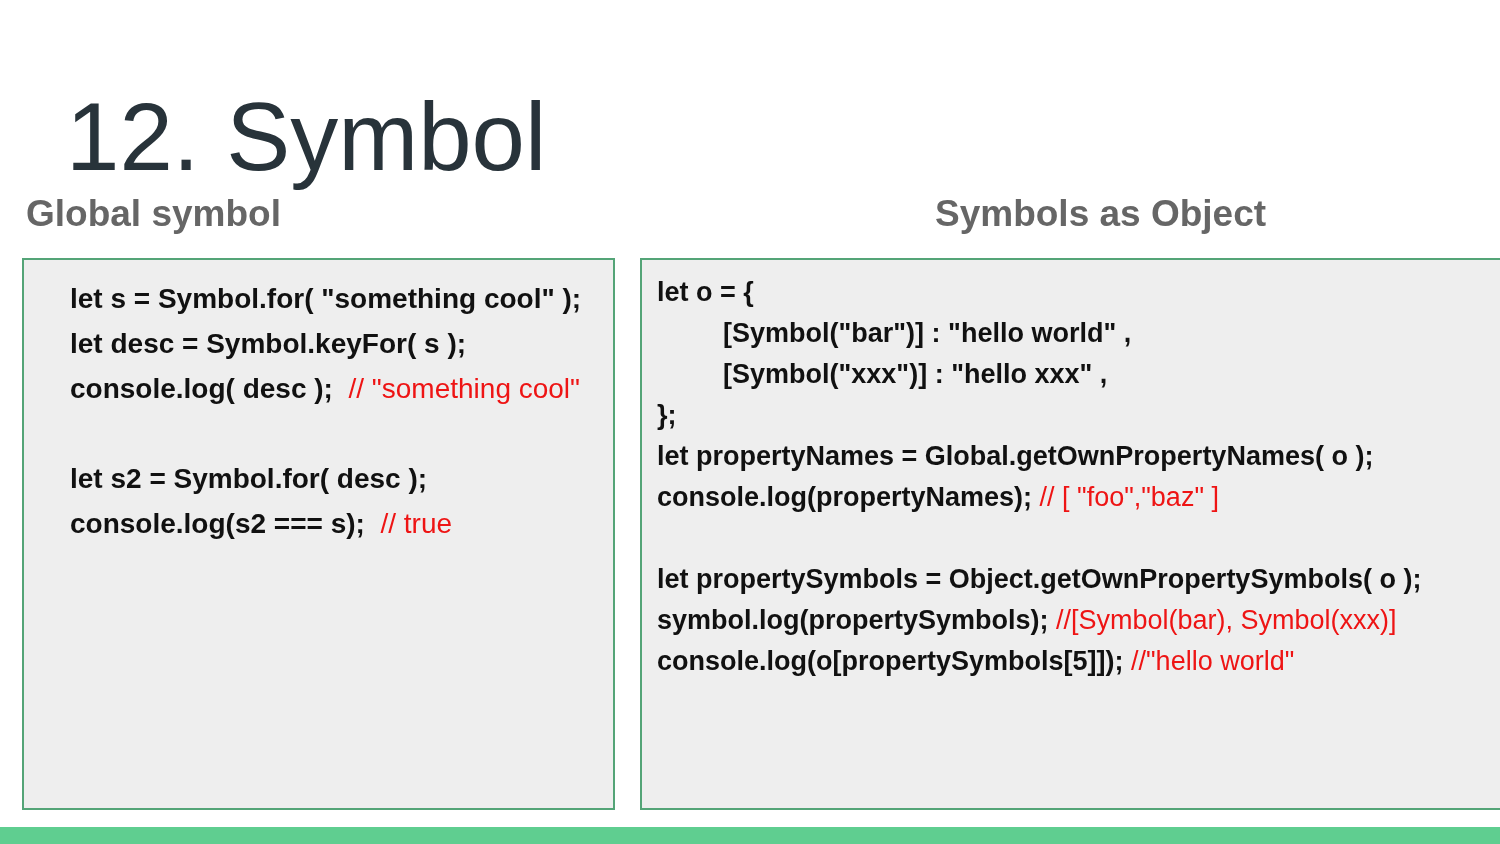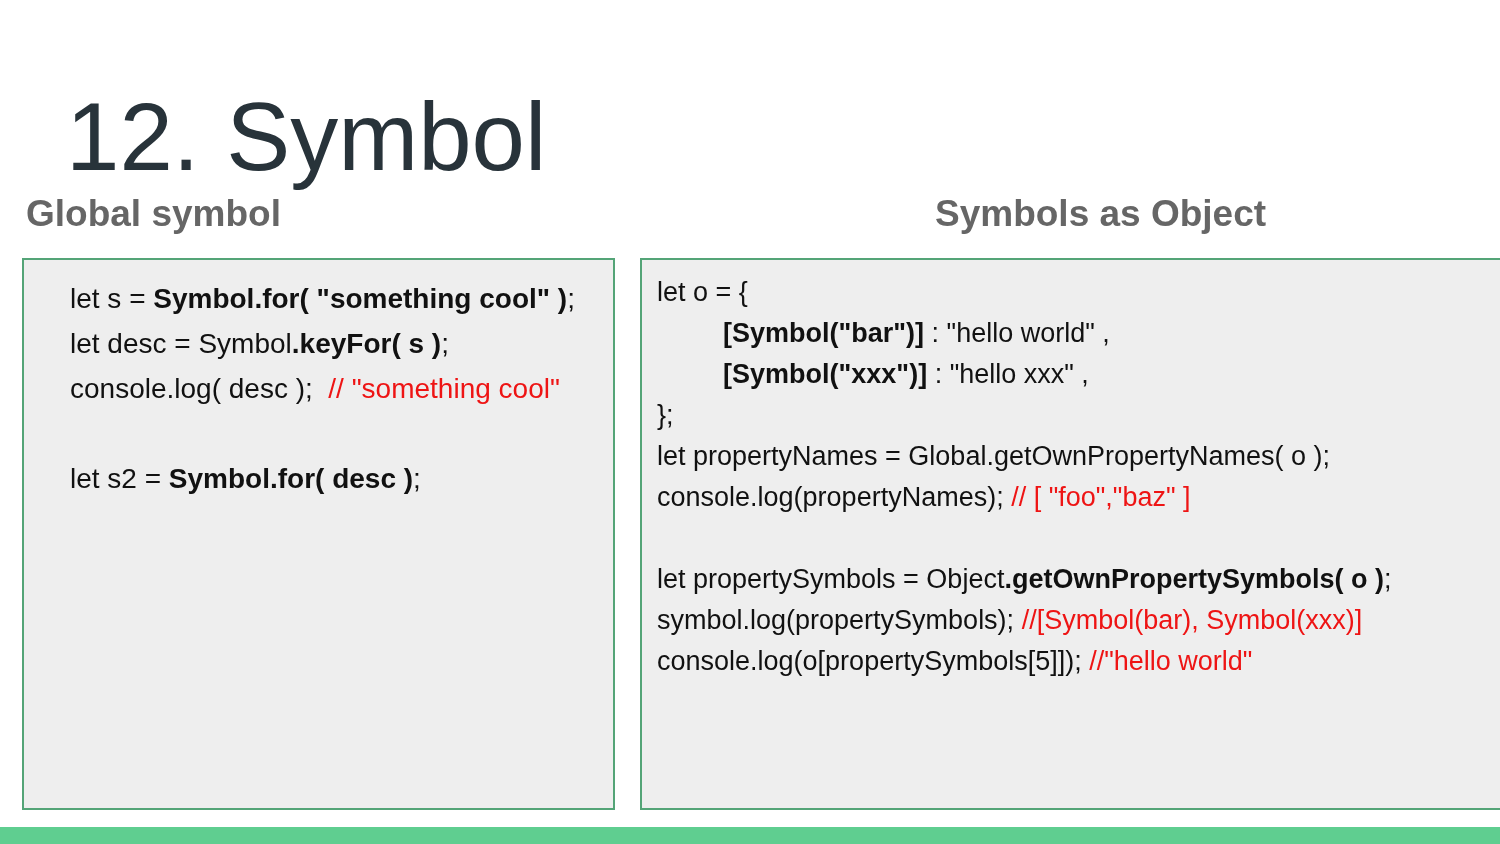--- a/index.html
+++ b/index.html
@@ -56,21 +56,21 @@
     line-height:45px;
   }
   #code-box-right{
     left:640px;width:958px;
     padding:12px 25px 0 15px;
     font-size:27px;
     line-height:41px;
   }
   .code-line{white-space:pre;}
   .code-line.indent{padding-left:66px;}
-  .seg-normal{font-weight:400;text-align:center;}
+  .seg-normal{font-weight:700;text-align:center;}
   .seg-bold{font-weight:700;}
   .seg-comment{color:var(--comment-red);font-weight:400;}
 
   .footer-bar{
     position:absolute;
     left:0;bottom:0;
     width:1500px;height:17px;
     background:var(--footer-bar);
   }
 </style>
@@ -84,20 +84,21 @@
   <h2 class="section-heading" id="heading-left">Global symbol</h2>
 
   <h2 class="section-heading" id="heading-right">Symbols as Object</h2>
 
   <div class="code-box" id="code-box-left">
       <div class="code-line"><span class="seg-normal">let s = </span><span class="seg-bold">Symbol.for( "something cool" )</span><span class="seg-normal">;</span></div>
       <div class="code-line"><span class="seg-normal">let desc = Symbol</span><span class="seg-bold">.keyFor( s )</span><span class="seg-normal">;</span></div>
       <div class="code-line"><span class="seg-normal">console.log( desc );  </span><span class="seg-comment">// "something cool"</span></div>
       <div class="code-line">&nbsp;</div>
       <div class="code-line"><span class="seg-normal">let s2 = </span><span class="seg-bold">Symbol.for( desc )</span><span class="seg-normal">;</span></div>
+      <div class="code-line"><span class="seg-normal">console.log(s2 === s);  </span><span class="seg-comment">// true</span></div>
     </div>
 
   <div class="code-box" id="code-box-right">
       <div class="code-line"><span class="seg-normal">let o = {</span></div>
       <div class="code-line indent"><span class="seg-bold">[Symbol("bar")]</span><span class="seg-normal"> : "hello world" ,</span></div>
       <div class="code-line indent"><span class="seg-bold">[Symbol("xxx")]</span><span class="seg-normal"> : "hello xxx" ,</span></div>
       <div class="code-line"><span class="seg-normal">};</span></div>
       <div class="code-line"><span class="seg-normal">let propertyNames = Global.getOwnPropertyNames( o );</span></div>
       <div class="code-line"><span class="seg-normal">console.log(propertyNames); </span><span class="seg-comment">// [ "foo","baz" ]</span></div>
       <div class="code-line">&nbsp;</div>

